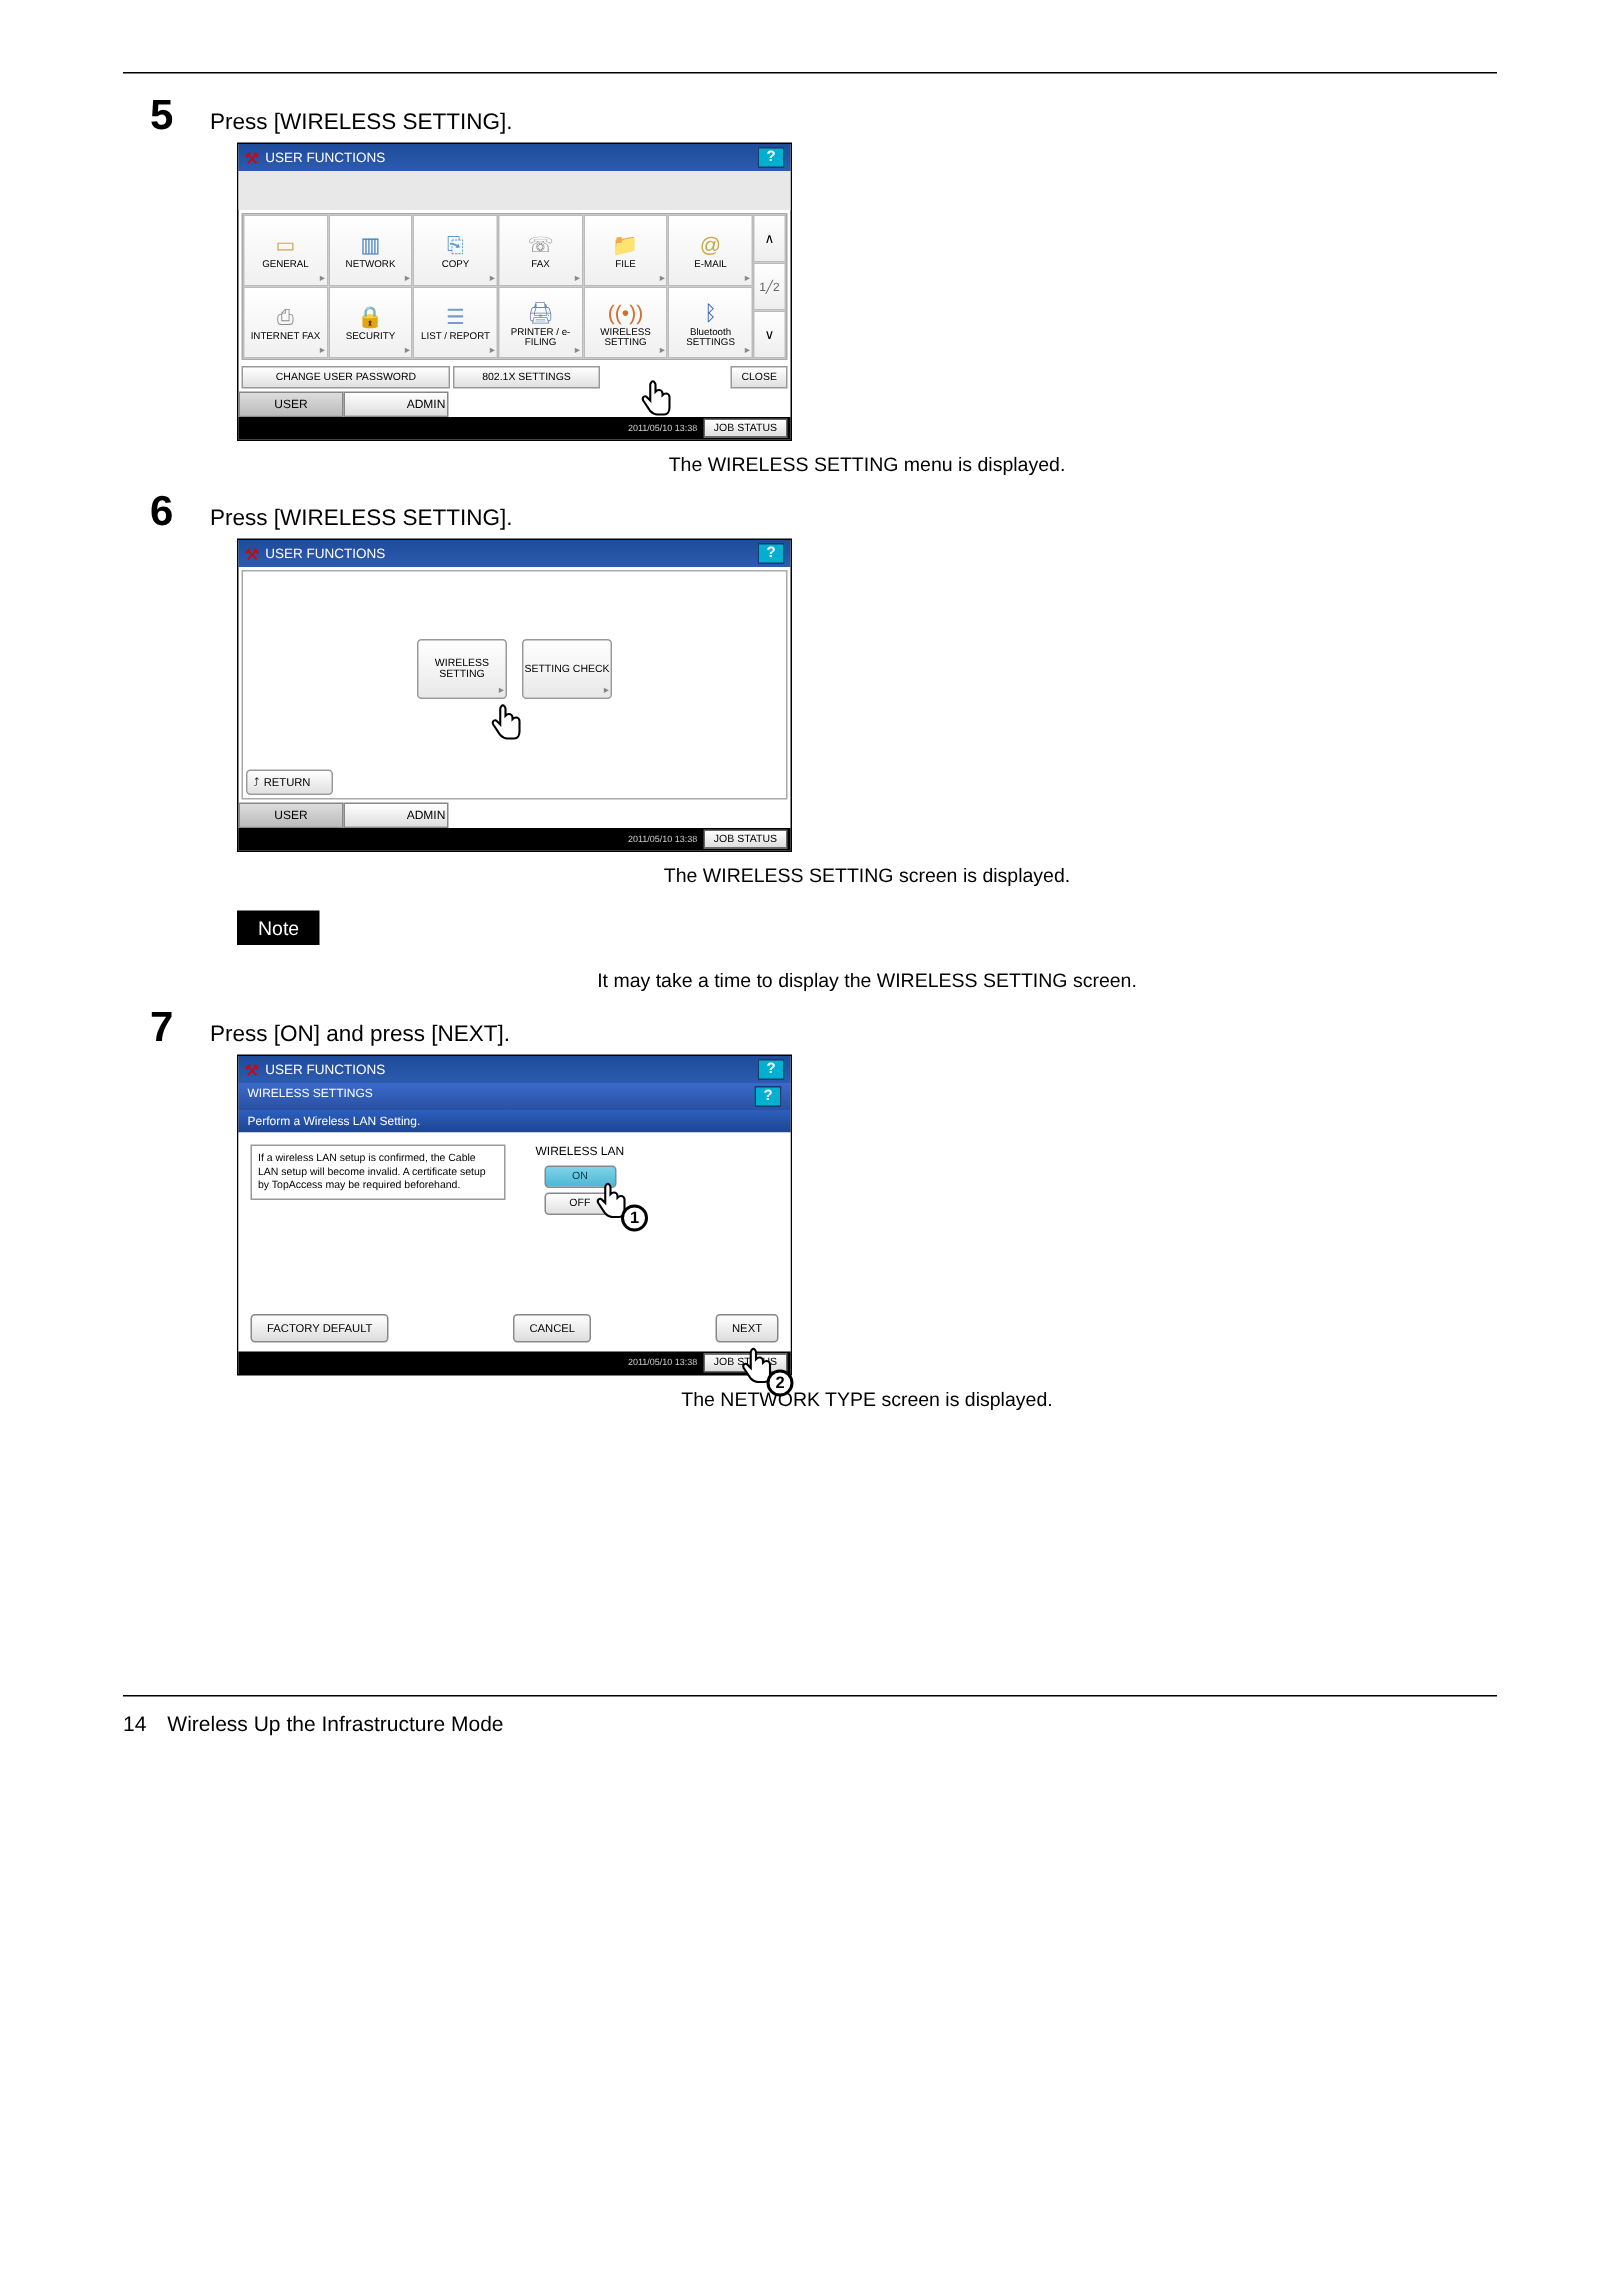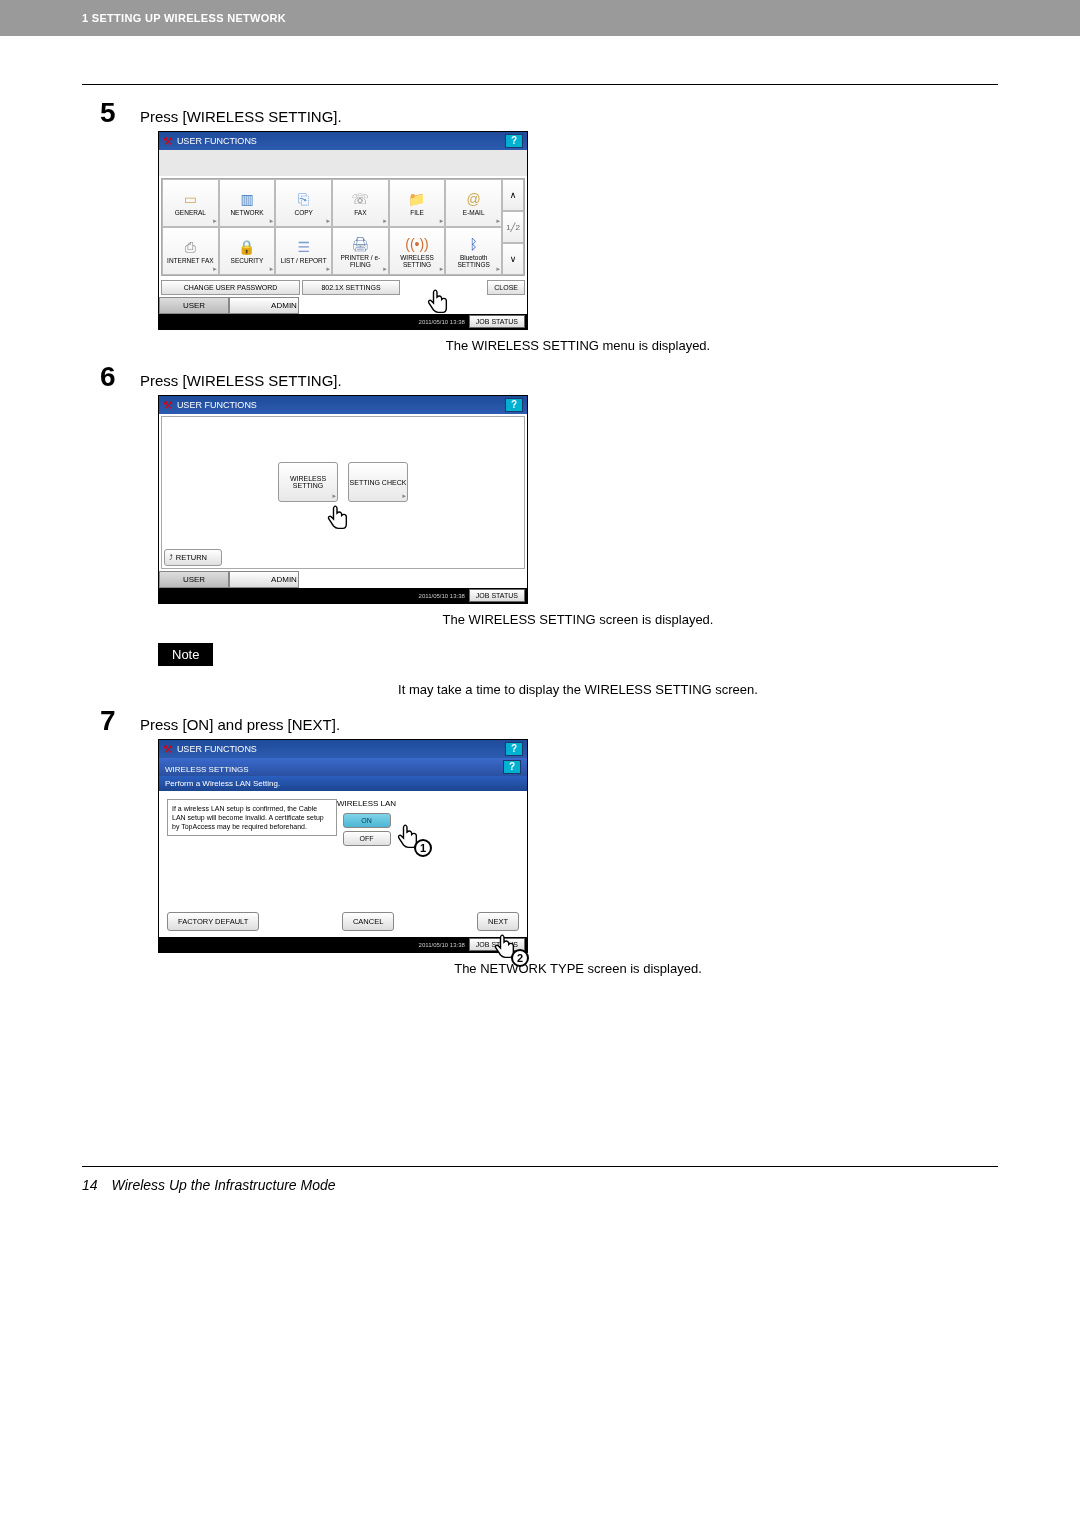--- a/index.html
+++ b/index.html
@@ -36,60 +36,57 @@
 .flat-btn.mid { flex: 1; }
 .tabs-row { display: flex; }
 .tab { background: linear-gradient(#ddd,#bbb); border: 1px solid #888; font-size: 8px; padding: 3px 0; width: 70px; text-align: center; }
 .tab.active { background: linear-gradient(#fff,#ddd); padding-left: 40px; }
 .footer-row { background: #000; color: #fff; display: flex; justify-content: flex-end; align-items: center; padding: 1px 2px; font-size: 7px; gap: 4px; }
 .footer-timestamp { color: #ccc; font-size: 6px; }
 .job-status { background: linear-gradient(#fff,#ddd); color: #000; padding: 2px 6px; border: 1px solid #666; font-size: 7px; }
 .cursor-hand { position: absolute; width: 28px; height: 28px; }
 .cursor-hand svg { width: 100%; height: 100%; }
 .blue-bar { background: linear-gradient(#2b5fbf,#1d4590); color: #fff; font-size: 8px; padding: 3px 6px; }
-.sub-header { background: linear-gradient(#3a6acc,#2a50a0); color: #fff; font-size: 8px; padding: 2px 6px; display: flex; justify-content: space-between; align-items: flex-end; }
+.sub-header { background: linear-gradient(#3a6acc,#2a50a0); color: #fff; font-size: 8px; padding: 2px 6px; display: flex; justify-content: space-between; align-items: flex-start; }
 .screen-white { background: #fff; padding: 4px; }
 .info-box { border: 1px solid #999; font-size: 7px; padding: 4px; width: 170px; line-height: 1.3; }
-.toggle-area { display: flex; align-items: flex-start; padding: 4px; }
+.toggle-area { display: flex; align-items: flex-start; gap: 20px; padding: 4px; }
 .toggle-col { display: flex; flex-direction: column; align-items: center; gap: 3px; }
 .toggle-label { font-size: 8px; margin-bottom: 2px; }
 .toggle-btn { width: 48px; padding: 3px 0; font-size: 7px; text-align: center; border: 1px solid #888; border-radius: 3px; }
 .toggle-on { background: linear-gradient(#7fd4e8,#4db6d4); color: #003850; }
 .toggle-off { background: linear-gradient(#fff,#e0e0e0); }
 .bottom-btns { display: flex; justify-content: space-between; padding: 2px 4px; gap: 8px; }
 .bottom-btn { background: linear-gradient(#fff,#ddd); border: 1px solid #888; border-radius: 3px; font-size: 7.5px; padding: 4px 10px; }
 .note-box { background: #000; color: #fff; display: inline-block; padding: 4px 14px; font-size: 13px; margin: 8px 0; }
 .mid-area { min-height: 130px; display:flex; align-items:center; justify-content:center; gap: 10px; position: relative; }
 .big-btn { width: 60px; height: 40px; border: 1px solid #999; background: linear-gradient(#fff,#e8e8e8); border-radius: 3px; display: flex; align-items: center; justify-content: center; font-size: 7px; text-align: center; position: relative; }
 .return-btn { width: 58px; padding: 3px 4px; border: 1px solid #999; background: linear-gradient(#fff,#e0e0e0); border-radius: 3px; font-size: 7.5px; margin: 2px; display: flex; align-items: center; gap: 3px; }
 .pointer-num { position: absolute; background: #fff; border: 2px solid #000; border-radius: 50%; width: 18px; height: 18px; display: flex; align-items: center; justify-content: center; font-size: 11px; font-weight: bold; }
-.footer { display: flex; align-items: center; gap: 14px; padding: 10px 82px 40px 82px; font-size: 14px; font-style: italic; }
+.footer { display: flex; align-items: center; gap: 14px; padding: 10px 82px 40px 82px; font-size: 14px; }
 .footer-num { font-size: 14px; }
 .screen-wrap { position: relative; display: inline-block; }
 .ico-general { color: #d4a55a; }
 .ico-network { color: #3a7abf; }
 .ico-copy { color: #5a9ad4; }
 .ico-fax { color: #888; }
 .ico-file { color: #b08050; }
 .ico-email { color: #c9a94f; }
 .ico-ifax { color: #888; }
 .ico-security { color: #c9a94f; }
 .ico-list { color: #7a9ad0; }
 .ico-printer { color: #6a8ab0; }
 .ico-wireless { color: #d07030; }
 .ico-bt { color: #2a60c0; }
 .diag { font-size:8px; color:#666; }
 </style>
 </head>
 <body>
 
 <div class="page">
-  <div class="header-bar">
-    <span class="header-text">1 SETTING UP WIRELESS NETWORK</span>
-  </div>
 
   <div class="content">
     <hr class="rule">
 
     <div class="step-row">
       <div class="step-num">5</div>
       <div class="step-title">Press [WIRELESS SETTING].</div>
     </div>
     <div class="step-body">
       <div class="screen-wrap">

